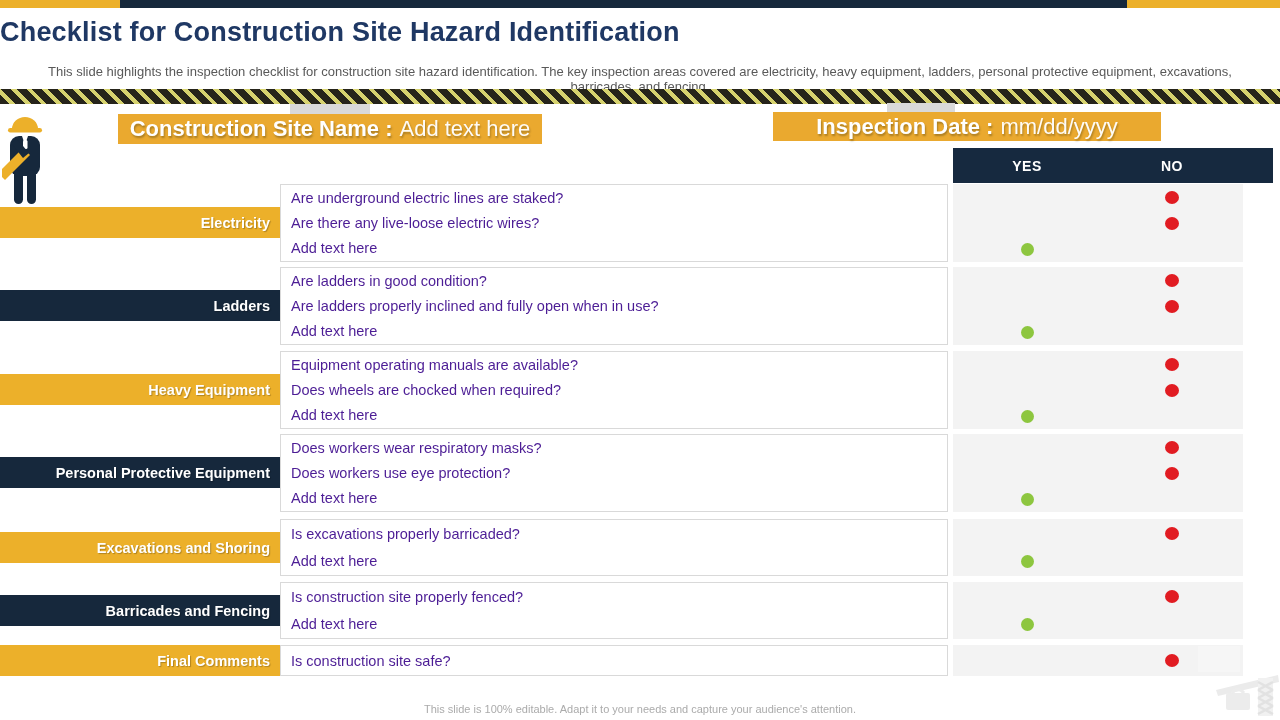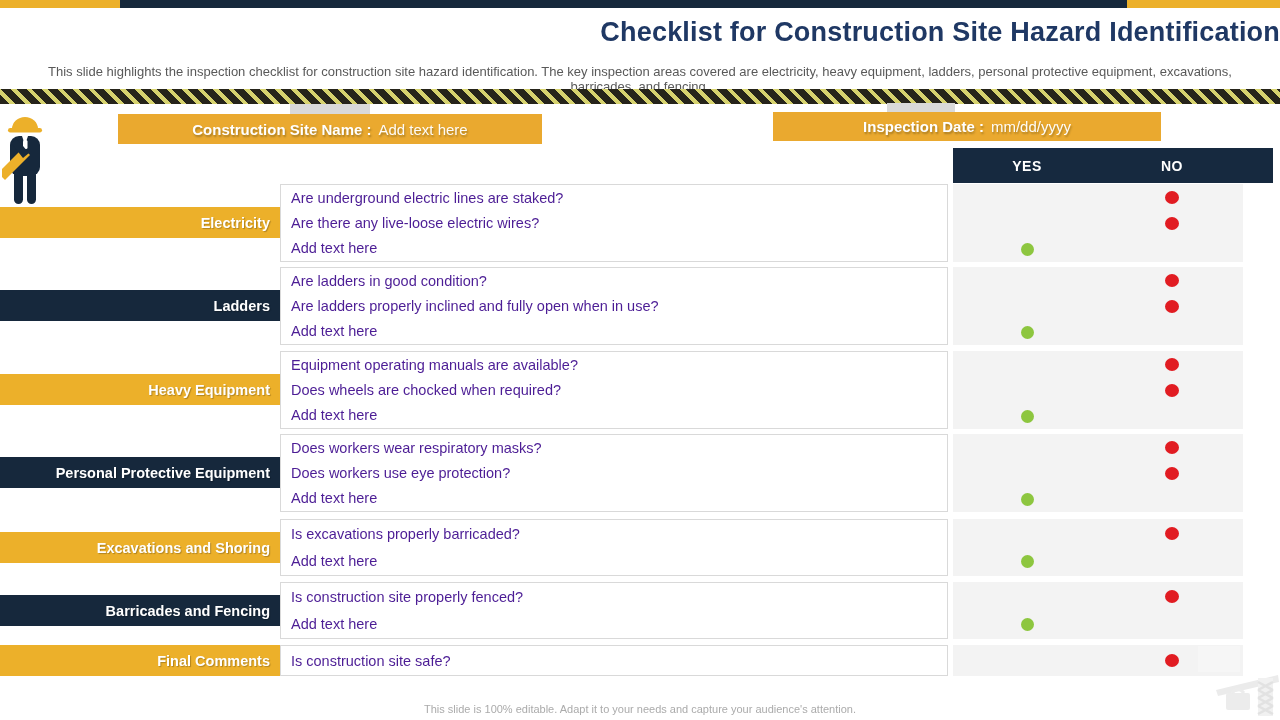--- a/index.html
+++ b/index.html
@@ -7,39 +7,39 @@
     position:relative;width:1280px;height:720px;background:#ffffff;
     overflow:hidden;font-family:"Liberation Sans",sans-serif;margin:0 auto;
   }
   
   .topbar-seg{position:absolute;top:0;height:8px;}
   .topbar-left{left:0;width:120px;background:#ECB02A;}
   .topbar-mid{left:120px;width:1007px;background:#16283C;}
   .topbar-right{left:1127px;width:153px;background:#ECB02A;}
   
   .title{
-    position:absolute;top:17px;left:0;width:1280px;text-align:right;
+    position:absolute;top:17px;left:0;width:1280px;text-align:left;
     font-size:27px;font-weight:bold;color:#1F3864;letter-spacing:.2px;
   }
   .subtitle{
     position:absolute;top:64px;left:25px;width:1230px;text-align:center;
     font-size:13px;color:#595959;
   }
   
   .hazard{
     position:absolute;top:89px;left:0;width:1280px;height:15px;
     background:repeating-linear-gradient(45deg,#26241A 0 7px,#D6D26E 7px 11px);
   }
   .gray-tab{position:absolute;background:#D9D9D9;}
   .tab1{left:290px;top:104px;width:80px;height:11px;}
   .tab2{left:887px;top:103px;width:68px;height:10px;}
   
   .banner{
     position:absolute;background:#EAA92F;color:#fff;display:flex;
-    align-items:center;justify-content:center;gap:7px;font-size:15px;
+    align-items:center;justify-content:center;gap:7px;font-size:22px;
     text-shadow:1px 2px 2px rgba(90,70,20,.45);white-space:nowrap;
   }
   .banner-site{left:118px;top:114px;width:424px;height:30px;}
   .banner-date{left:773px;top:112px;width:388px;height:29px;}
   .banner .lbl{font-weight:bold;}
   .banner .val{font-weight:normal;opacity:.96;}
   
   .yesno{
     position:absolute;left:953px;top:148px;width:320px;height:35px;
     background:#16293F;display:flex;color:#fff;font-weight:bold;font-size:14px;

